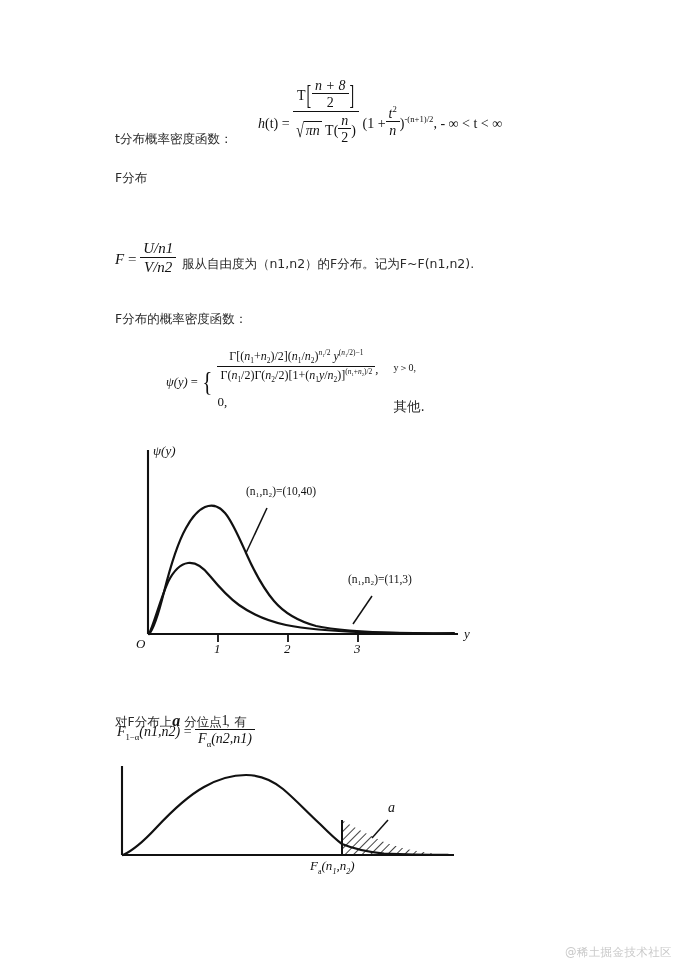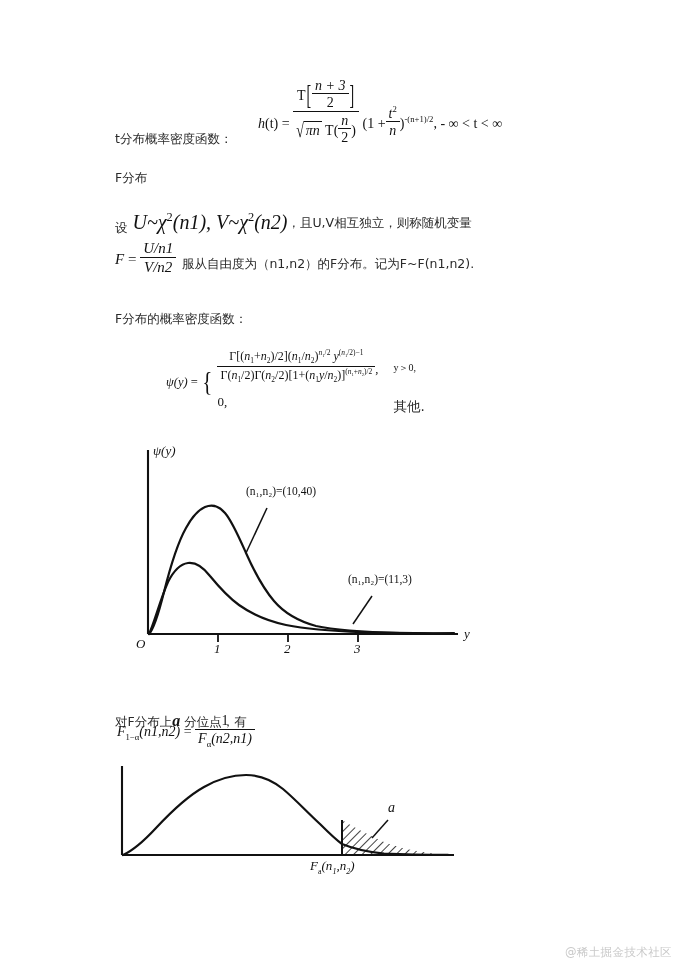--- a/index.html
+++ b/index.html
@@ -93,39 +93,34 @@
 </head>
 <body>
 
 <div class="page">
 
   <div class="abs math" style="left:258px; top:78px; font-size:14px;">
     <span class="mi">h</span><span>(t)</span>
     <span>=</span>
     <span class="frac">
       <span class="num">
-        <span>T</span><span class="bigbr">[</span><span class="frac tight"><span class="num mi">n + 3</span><span class="den">2</span></span><span class="bigbr">]</span>
+        <span>T</span><span class="bigbr">[</span><span class="frac tight"><span class="num mi">n + 8</span><span class="den">2</span></span><span class="bigbr">]</span>
       </span>
       <span class="den">
         <span class="radical">√</span><span class="sqrt mi">πn</span>
         <span>T</span>(<span class="frac tight"><span class="num mi">n</span><span class="den">2</span></span>)
       </span>
     </span>
     <span>(1 +</span><span class="frac tight"><span class="num"><span class="mi">t</span><sup class="sm">2</sup></span><span class="den mi">n</span></span><span>)</span><sup class="sm">-(n+1)/2</sup><span>, - ∞ &lt; t &lt; ∞</span>
   </div>
 
   <div class="abs cn" style="left:115px; top:130px;">t分布概率密度函数：</div>
 
   <div class="abs cn" style="left:115px; top:169px;">F分布</div>
 
-  <div class="abs" style="left:115px; top:210px;">
-    <span class="cn" style="display:inline-block; vertical-align:-3px;">设</span><span class="math" style="font-size:20px;">
-      <span class="mi">U~χ</span><sup class="sm">2</sup><span class="mi">(n1),</span>
-      <span class="mi">V~χ</span><sup class="sm">2</sup><span class="mi">(n2)</span></span><span class="cn" style="display:inline-block; vertical-align:2px;">，且U,V相互独立，则称随机变量</span>
-  </div>
 
   <div class="abs" style="left:115px; top:240px;">
     <span class="math" style="font-size:15px;">
       <span class="mi">F</span>
       <span>=</span>
       <span class="frac">
         <span class="num mi">U/n1</span>
         <span class="den mi">V/n2</span>
       </span>
     </span><span class="cn" style="display:inline-block; vertical-align:-4px; margin-left:2px;">服从自由度为（n1,n2）的F分布。记为F~F(n1,n2).</span>

